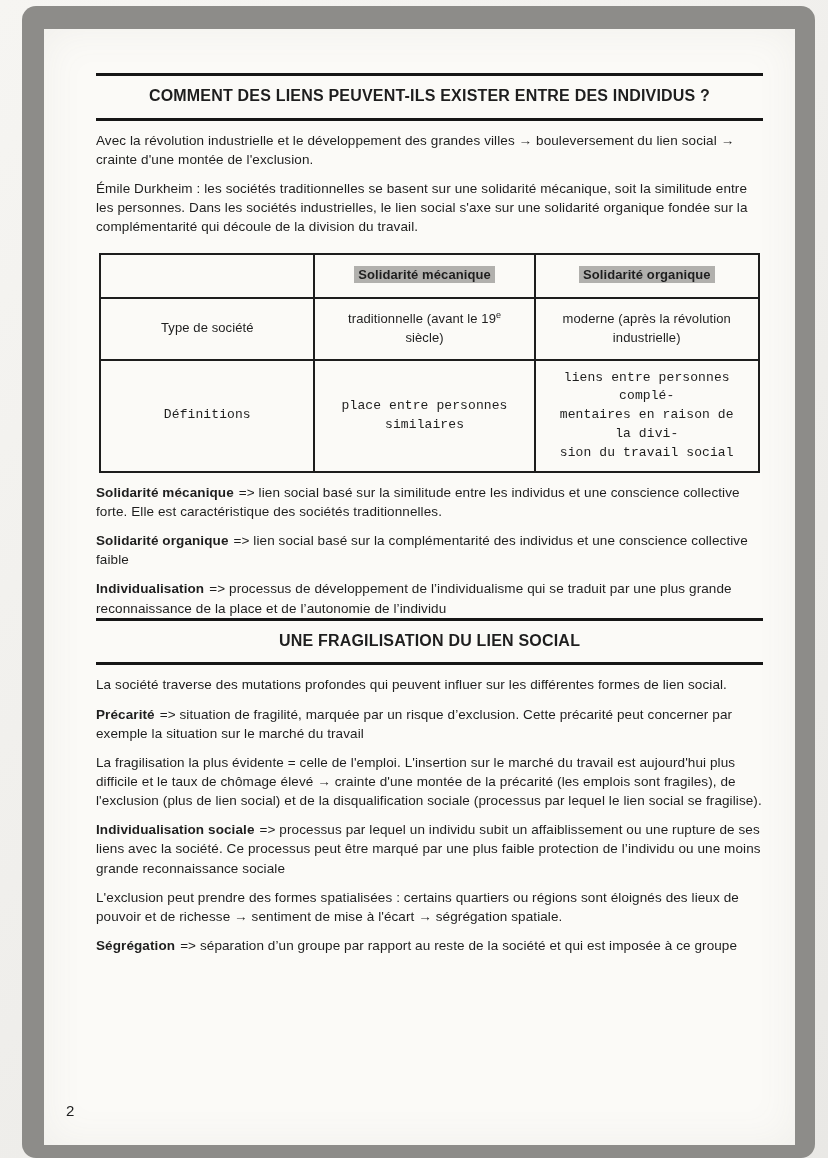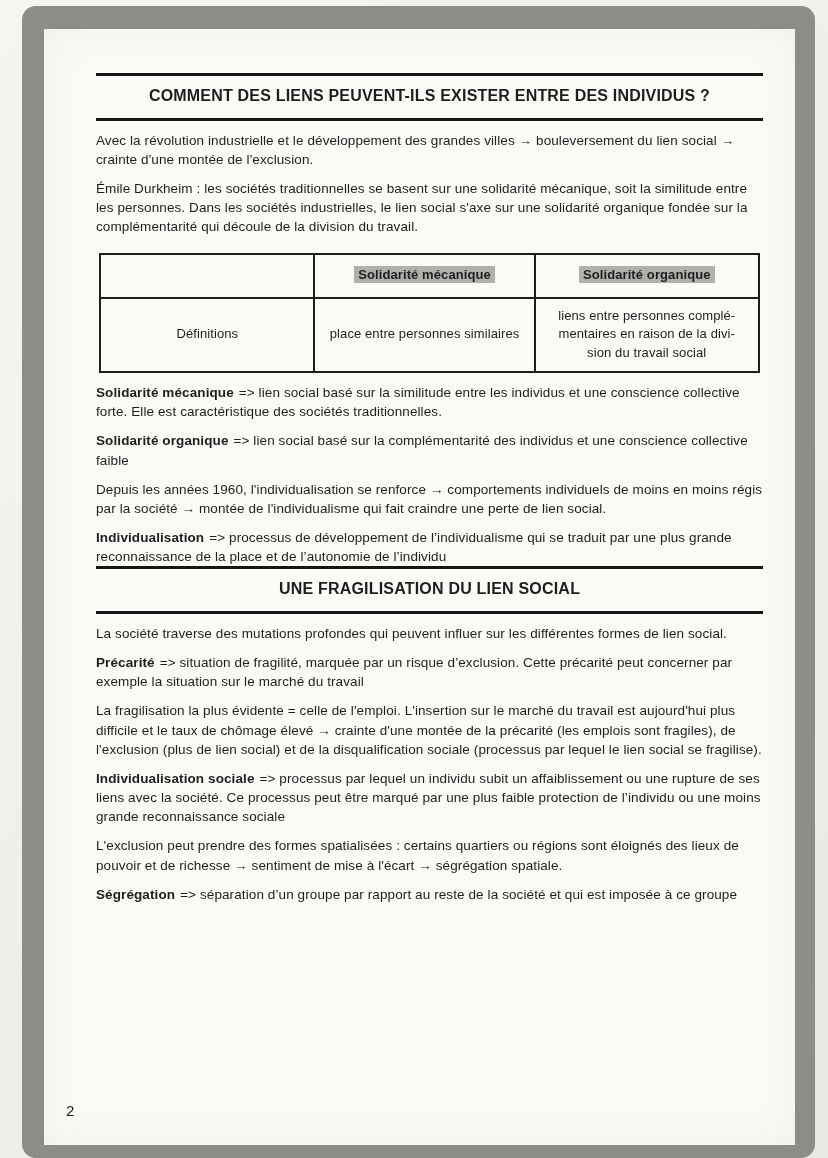--- a/index.html
+++ b/index.html
@@ -57,21 +57,21 @@
     border:2px solid #1d1d1d;
     text-align:center;
     vertical-align:middle;
     padding:8px 14px;
   }
   table.soc .col-label { width:32.5%; }
   table.soc .col-a { width:33.5%; }
   table.soc .col-b { width:34%; }
   table.soc tr.head td { height:44px; font-weight:bold; }
   table.soc tr.r1 td { height:62px; }
-  table.soc tr.r2 td { height:62px; }
+  table.soc tr.r2 td { height:62px;font-family:Liberation Mono, monospace; }
   .hl {
     background:#b1b0ad;
     padding:1px 4px;
     box-decoration-break:clone;
   }
   .cell-line { display:block; }
   sup { font-size:9px; vertical-align:super; line-height:0; }
 
   .section2 { }
   .page-num {
@@ -97,41 +97,45 @@
         <tbody>
           <tr class="head">
             <td class="col-label"></td>
             <td class="col-a">
               <span class="hl">Solidarité mécanique</span>
             </td>
             <td class="col-b">
               <span class="hl">Solidarité organique</span>
             </td>
           </tr>
+          <tr class="r1">
+            <td>Type de société</td>
+            <td><span>traditionnelle (avant le 19</span><sup>e</sup><span> siècle)</span></td>
+            <td>moderne (après la révolution industrielle)</td>
+          </tr>
           <tr class="r2">
             <td>Définitions</td>
             <td>place entre personnes similaires</td>
             <td>
               <span class="cell-line">liens entre personnes complé-</span>
               <span class="cell-line">mentaires en raison de la divi-</span>
               <span class="cell-line">sion du travail social</span>
             </td>
           </tr>
         </tbody>
       </table>
 
       <p class="para def">
         <strong class="term">Solidarité mécanique</strong><span>=&gt; lien social basé sur la similitude entre les individus et une conscience collective forte. Elle est caractéristique des sociétés traditionnelles.</span>
       </p>
 
       <p class="para def">
         <strong class="term">Solidarité organique</strong><span>=&gt; lien social basé sur la complémentarité des individus et une conscience collective faible</span>
       </p>
 
-      <p class="para">Depuis les années 1960, l'individualisation se renforce → comportements individuels de moins en moins régis par la société → montée de l'individualisme qui fait craindre une perte de lien social.</p>
 
       <p class="para def">
         <strong class="term">Individualisation</strong><span>=&gt; processus de développement de l’individualisme qui se traduit par une plus grande reconnaissance de la place et de l’autonomie de l’individu</span>
       </p>
 
       <div class="rule-title section2">UNE FRAGILISATION DU LIEN SOCIAL</div>
 
       <p class="para">La société traverse des mutations profondes qui peuvent influer sur les différentes formes de lien social.</p>
 
       <p class="para def">

